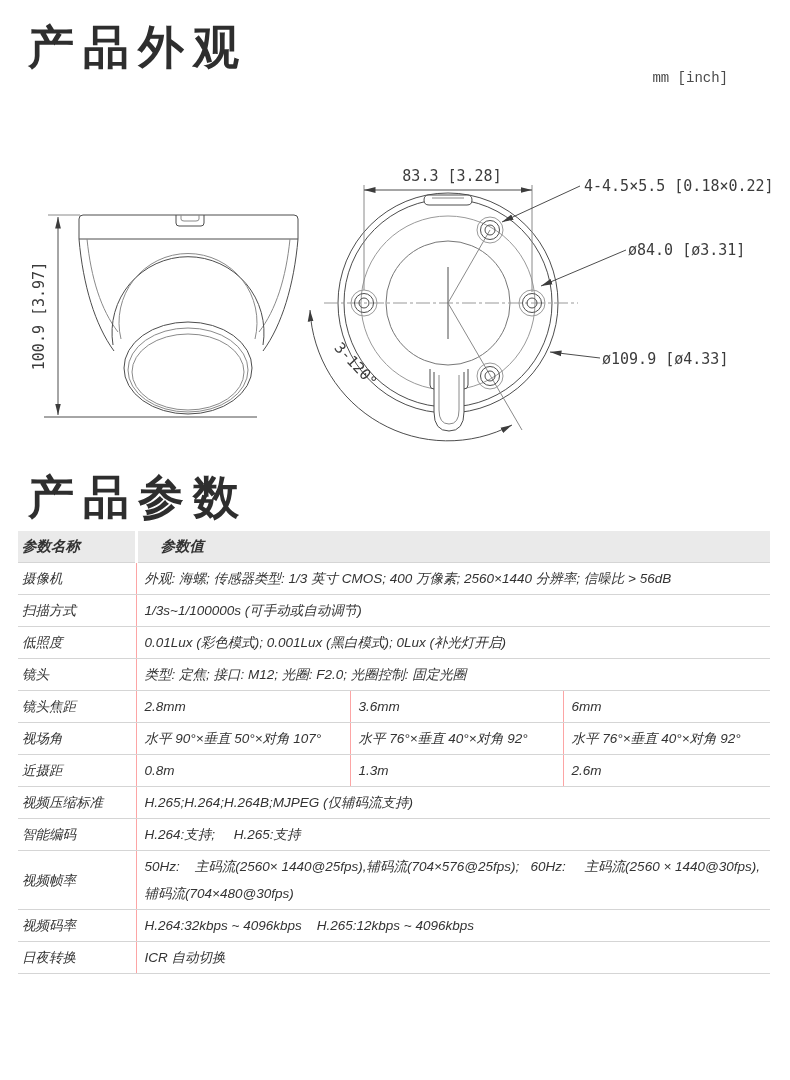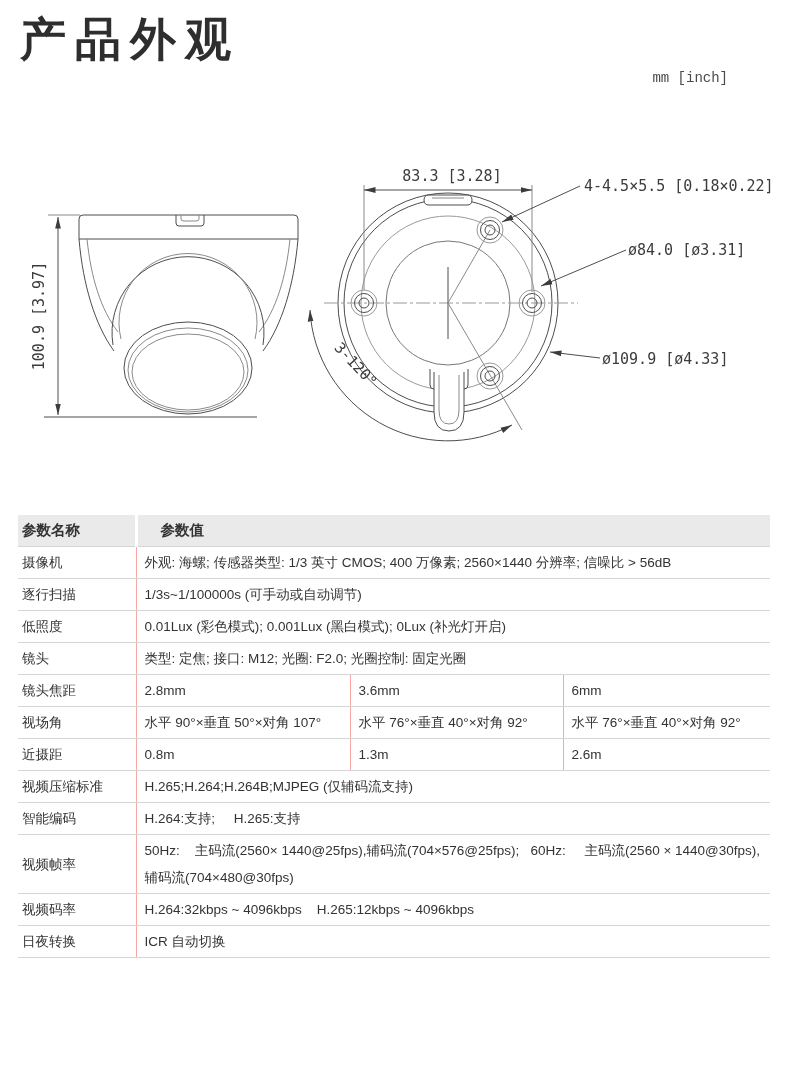--- a/index.html
+++ b/index.html
@@ -1,27 +1,27 @@
 <!DOCTYPE html>
 <html><head>
 <meta charset="utf-8">
 <style>
   html,body{margin:0;padding:0;background:#fff;}
   #page{position:relative;width:790px;height:1080px;background:#fff;overflow:hidden;
         font-family:"Liberation Sans",sans-serif;color:#333;}
-  .big-title{position:absolute;left:20px;margin:0;font-size:46px;line-height:1.1;
+  .big-title{position:absolute;left:20px;margin:8px;font-size:46px;line-height:1.1;
         font-weight:800;letter-spacing:9px;color:#2e2e2e;}
   #title-appearance{top:14px;}
   #title-params{top:464px;}
   #units-label{position:absolute;top:70px;right:62px;font-size:14px;color:#4a4a4a;
         font-family:Liberation Mono, monospace;}
   #diagram-svg{position:absolute;left:0;top:150px;width:790px;height:300px;}
   #diagram-svg text{font-family:"DejaVu Sans Mono",monospace;font-size:15px;fill:#3c3c3c;stroke:none;}
-  #spec-table{position:absolute;left:18px;top:515px;width:752px;border-collapse:collapse;
-        table-layout:fixed;font-size:13.5px;color:#333;}
+  #spec-table{position:absolute;left:18px;top:531px;width:752px;border-collapse:collapse;
+        table-layout:fixed;font-size:13.5px;color:#333;font-style:italic;}
   #spec-table th,#spec-table td{padding:2px 8px;line-height:27px;text-align:left;vertical-align:middle;
         border-bottom:1px solid #d5d5d5;white-space:pre-wrap;overflow:hidden;}
   #spec-table thead th{background:#eaeaea;font-weight:bold;font-size:14.5px;padding-left:4px;}
   #spec-table thead th.value-head{border-left:3px solid #fff;padding-left:23px;}
   #spec-table td.param-name{padding-left:4px;margin-left:46px;}
   #spec-table td.param-value{border-left:1px solid #fca5a5;}
 </style>
 </head>
 <body>
 
@@ -105,41 +105,42 @@
 
       <path d="M310,310 A138,138 0 0 0 512,425" marker-start="url(#arw)" marker-end="url(#arw)"></path>
     </g>
     <text x="452" y="181" text-anchor="middle">83.3 [3.28]</text>
     <text x="584" y="191">4-4.5×5.5 [0.18×0.22]</text>
     <text x="628" y="255">ø84.0 [ø3.31]</text>
     <text x="602" y="364">ø109.9 [ø4.33]</text>
     <text x="352" y="368" text-anchor="middle" transform="rotate(47 352 368)">3-120°</text>
   </svg>
 
+  <h1 id="title-params" class="big-title">产品参数</h1>
 
   <table id="spec-table">
     <colgroup>
       <col style="width:118px">
         <col style="width:214px">
         <col style="width:213px">
         <col style="width:207px">
     </colgroup>
     <thead>
       <tr>
         <th>参数名称</th>
         <th class="value-head" colspan="3">参数值</th>
       </tr>
     </thead>
     <tbody>
         <tr>
           <td class="param-name">摄像机</td>
           <td class="param-value" colspan="3">外观: 海螺; 传感器类型: 1/3 英寸 CMOS; 400 万像素; 2560×1440 分辨率; 信噪比 &gt; 56dB</td>
         </tr>
         <tr>
-          <td class="param-name">逐行扫描</td>
+          <td class="param-name">扫描方式</td>
           <td class="param-value" colspan="3">1/3s~1/100000s (可手动或自动调节)</td>
         </tr>
         <tr>
           <td class="param-name">低照度</td>
           <td class="param-value" colspan="3">0.01Lux (彩色模式); 0.001Lux (黑白模式); 0Lux (补光灯开启)</td>
         </tr>
         <tr>
           <td class="param-name">镜头</td>
           <td class="param-value" colspan="3">类型: 定焦; 接口: M12; 光圈: F2.0; 光圈控制: 固定光圈</td>
         </tr>

